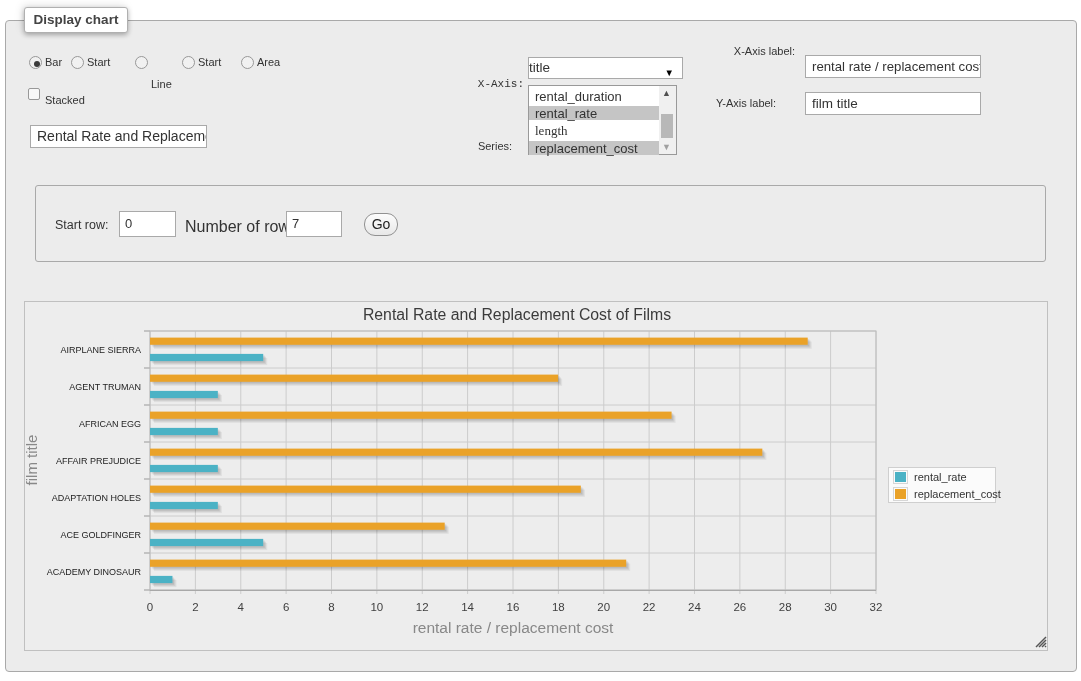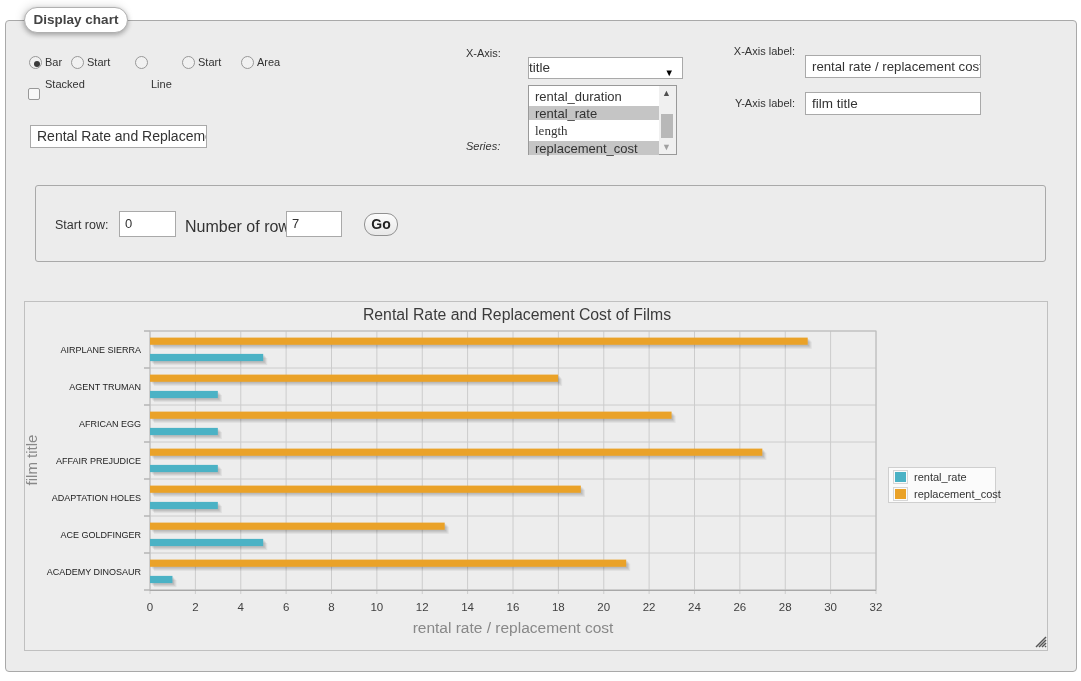--- a/index.html
+++ b/index.html
@@ -1,20 +1,20 @@
 <!DOCTYPE html>
 <html><head>
 <meta charset="utf-8">
 <style>
   html,body{margin:0;padding:0;background:#fff;width:1081px;height:681px;overflow:hidden;}
   *{box-sizing:border-box;}
   body{font-family:"Liberation Sans",sans-serif;color:#333;}
   .abs{position:absolute;}
   #fieldset{left:5px;top:20px;width:1072px;height:652px;background:#ececec;border:1px solid #a9a9a9;border-radius:4px;}
-  #legendbox{left:24px;top:7px;width:104px;height:26px;background:#fff;border:1px solid #b0b0b0;border-radius:13px;
+  #legendbox{left:24px;top:7px;width:104px;height:26px;background:#fff;border:1px solid #b0b0b0;border-radius:3px;
     box-shadow:0 2px 5px rgba(0,0,0,0.28), -2px -2px 8px rgba(0,0,0,0.10);
     font-weight:bold;font-size:13.5px;color:#444;line-height:24px;text-align:center;}
   
   .rad{position:absolute;width:13px;height:13px;border:1px solid #989898;border-radius:50%;background:#f1f1f1;}
   .rad.on::after{content:"";position:absolute;left:3.5px;top:3.5px;width:6px;height:6px;border-radius:50%;background:#3b3b3b;}
   .chk{width:12px;height:12px;border:1px solid #989898;border-radius:2px;background:#f8f8f8;}
   .inp{background:#fff;border:1px solid #a9a9a9;font-size:15px;color:#333;line-height:21px;white-space:nowrap;overflow:hidden;}
   .lbl{font-size:11px;color:#333;line-height:15px;}
 </style>
 </head>
@@ -27,57 +27,57 @@
 <span class="abs rad" style="left:71px;top:56px;"></span>
 <span class="abs lbl" style="left:87px;top:55px;">Start</span>
 <span class="abs rad" style="left:135px;top:56px;"></span>
 <span class="abs lbl" style="left:151px;top:55px;margin-top:22px;">Line</span>
 <span class="abs rad" style="left:182px;top:56px;"></span>
 <span class="abs lbl" style="left:198px;top:55px;">Start</span>
 <span class="abs rad" style="left:241px;top:56px;"></span>
 <span class="abs lbl" style="left:257px;top:55px;">Area</span>
 
 <span class="abs chk" style="left:28px;top:88px;"></span>
-<span class="abs lbl" style="left:45px;top:77px;">Stacked</span>
+<span class="abs lbl" style="left:45px;top:93px;">Stacked</span>
 
 <div class="abs inp" style="left:30px;top:125px;width:177px;height:23px;padding-left:6px;font-size:14px;line-height:21px;">Rental Rate and Replacement Cost of Films</div>
 
-<div class="abs lbl" style="left:466px;top:46px;width:58px;text-align:left;">X-Axis:</div>
+<div class="abs lbl" style="left:466px;top:77px;width:58px;text-align:right;font-family:Liberation Mono, monospace;">X-Axis:</div>
 <div class="abs inp" style="left:528px;top:57px;width:155px;height:22px;font-size:13.5px;line-height:20px;">title
   <span style="position:absolute;right:8px;top:5px;font-size:9.5px;color:#000;">▼</span>
 </div>
 
 <div class="abs lbl" style="left:716px;top:44px;width:79px;text-align:right;">X-Axis label:</div>
 <div class="abs inp" style="left:805px;top:55px;width:176px;height:23px;padding-left:6px;font-size:13.2px;line-height:21px;">rental rate / replacement cost</div>
 
-<div class="abs lbl" style="left:716px;top:96px;width:79px;text-align:right;">Y-Axis label:</div>
+<div class="abs lbl" style="left:716px;top:96px;width:79px;">Y-Axis label:</div>
 <div class="abs inp" style="left:805px;top:92px;width:176px;height:23px;padding-left:6px;font-size:13.5px;line-height:21px;">film title</div>
 
-<div class="abs lbl" style="left:466px;top:139px;width:58px;text-align:left;font-style:italic;">Series:</div>
+<div class="abs lbl" style="left:466px;top:139px;width:58px;text-align:center;">Series:</div>
 <div class="abs" style="left:528px;top:85px;width:149px;height:70px;background:#fff;border:1px solid #999;">
   <div style="position:absolute;left:0;top:3px;right:17px;bottom:0;font-size:13px;color:#333;">
     <div style="height:17.2px;line-height:15px;padding-left:6px;">rental_duration</div>
     <div style="height:17.2px;line-height:15px;padding-left:6px;background:linear-gradient(#c5c5c5 0 14px,rgba(0,0,0,0) 14px);">rental_rate</div>
     <div style="height:17.2px;line-height:15px;padding-left:6px;font-family:Liberation Serif, serif;">length</div>
     <div style="height:17.2px;line-height:15px;padding-left:6px;background:linear-gradient(#c5c5c5 0 14px,rgba(0,0,0,0) 14px);">replacement_cost</div>
   </div>
   <div style="position:absolute;right:0;top:0;width:17px;height:68px;background:#f0f0f0;">
     <div style="position:absolute;top:2px;left:3px;font-size:9px;color:#505050;">▲</div>
     <div style="position:absolute;bottom:2px;left:3px;font-size:9px;color:#a0a0a0;">▼</div>
     <div style="position:absolute;top:28px;left:2px;width:12px;height:24px;background:#b8b8b8;"></div>
   </div>
 </div>
 
 <div class="abs" style="left:35px;top:185px;width:1011px;height:77px;border:1px solid #a9a9a9;border-radius:3px;"></div>
 <div class="abs" style="left:55px;top:218px;font-size:12.5px;color:#333;text-align:center;">Start row:</div>
 <div class="abs inp" style="left:119px;top:211px;width:57px;height:26px;padding-left:5px;font-size:13px;line-height:24px;">0</div>
 <div class="abs" style="left:185px;top:218px;font-size:16px;color:#333;">Number of rows:</div>
 <div class="abs inp" style="left:286px;top:211px;width:56px;height:26px;padding-left:5px;font-size:13px;line-height:24px;">7</div>
 <div class="abs" style="left:364px;top:213px;width:34px;height:23px;border:1px solid #919191;border-radius:11px;
-  background:linear-gradient(#fcfcfc,#e8e8e8);font-weight:bold;font-size:14px;color:#222;text-align:center;line-height:21px;">Go</div>
+  background:linear-gradient(#fcfcfc,#e8e8e8);font-weight:normal;font-size:14px;color:#222;text-align:center;line-height:21px;">Go</div>
 
 <div class="abs" style="left:24px;top:301px;width:1024px;height:350px;background:#ededed;border:1px solid #c0c0c0;"></div>
 <svg class="abs" style="left:25px;top:302px;" width="1022" height="348">
 <text x="492" y="18" font-size="15.8" fill="#3b3b3b" text-anchor="middle" font-family="Liberation Sans">Rental Rate and Replacement Cost of Films</text>
 <line x1="125.00" y1="29.0" x2="125.00" y2="292.0" stroke="#cccccc" stroke-width="1"></line>
 <line x1="170.38" y1="29.0" x2="170.38" y2="292.0" stroke="#cccccc" stroke-width="1"></line>
 <line x1="215.75" y1="29.0" x2="215.75" y2="292.0" stroke="#cccccc" stroke-width="1"></line>
 <line x1="261.12" y1="29.0" x2="261.12" y2="292.0" stroke="#cccccc" stroke-width="1"></line>
 <line x1="306.50" y1="29.0" x2="306.50" y2="292.0" stroke="#cccccc" stroke-width="1"></line>
 <line x1="351.88" y1="29.0" x2="351.88" y2="292.0" stroke="#cccccc" stroke-width="1"></line>

